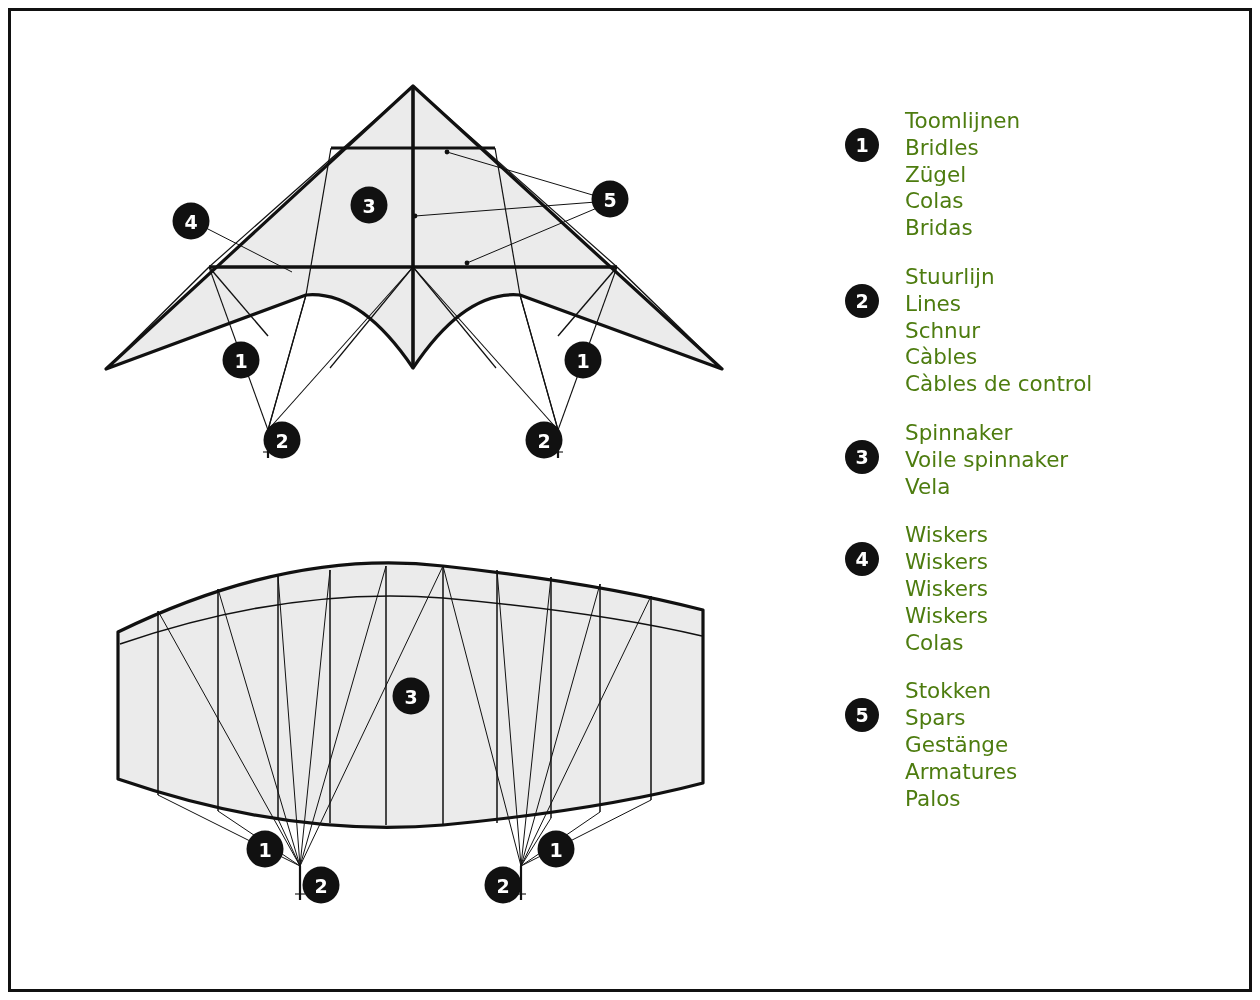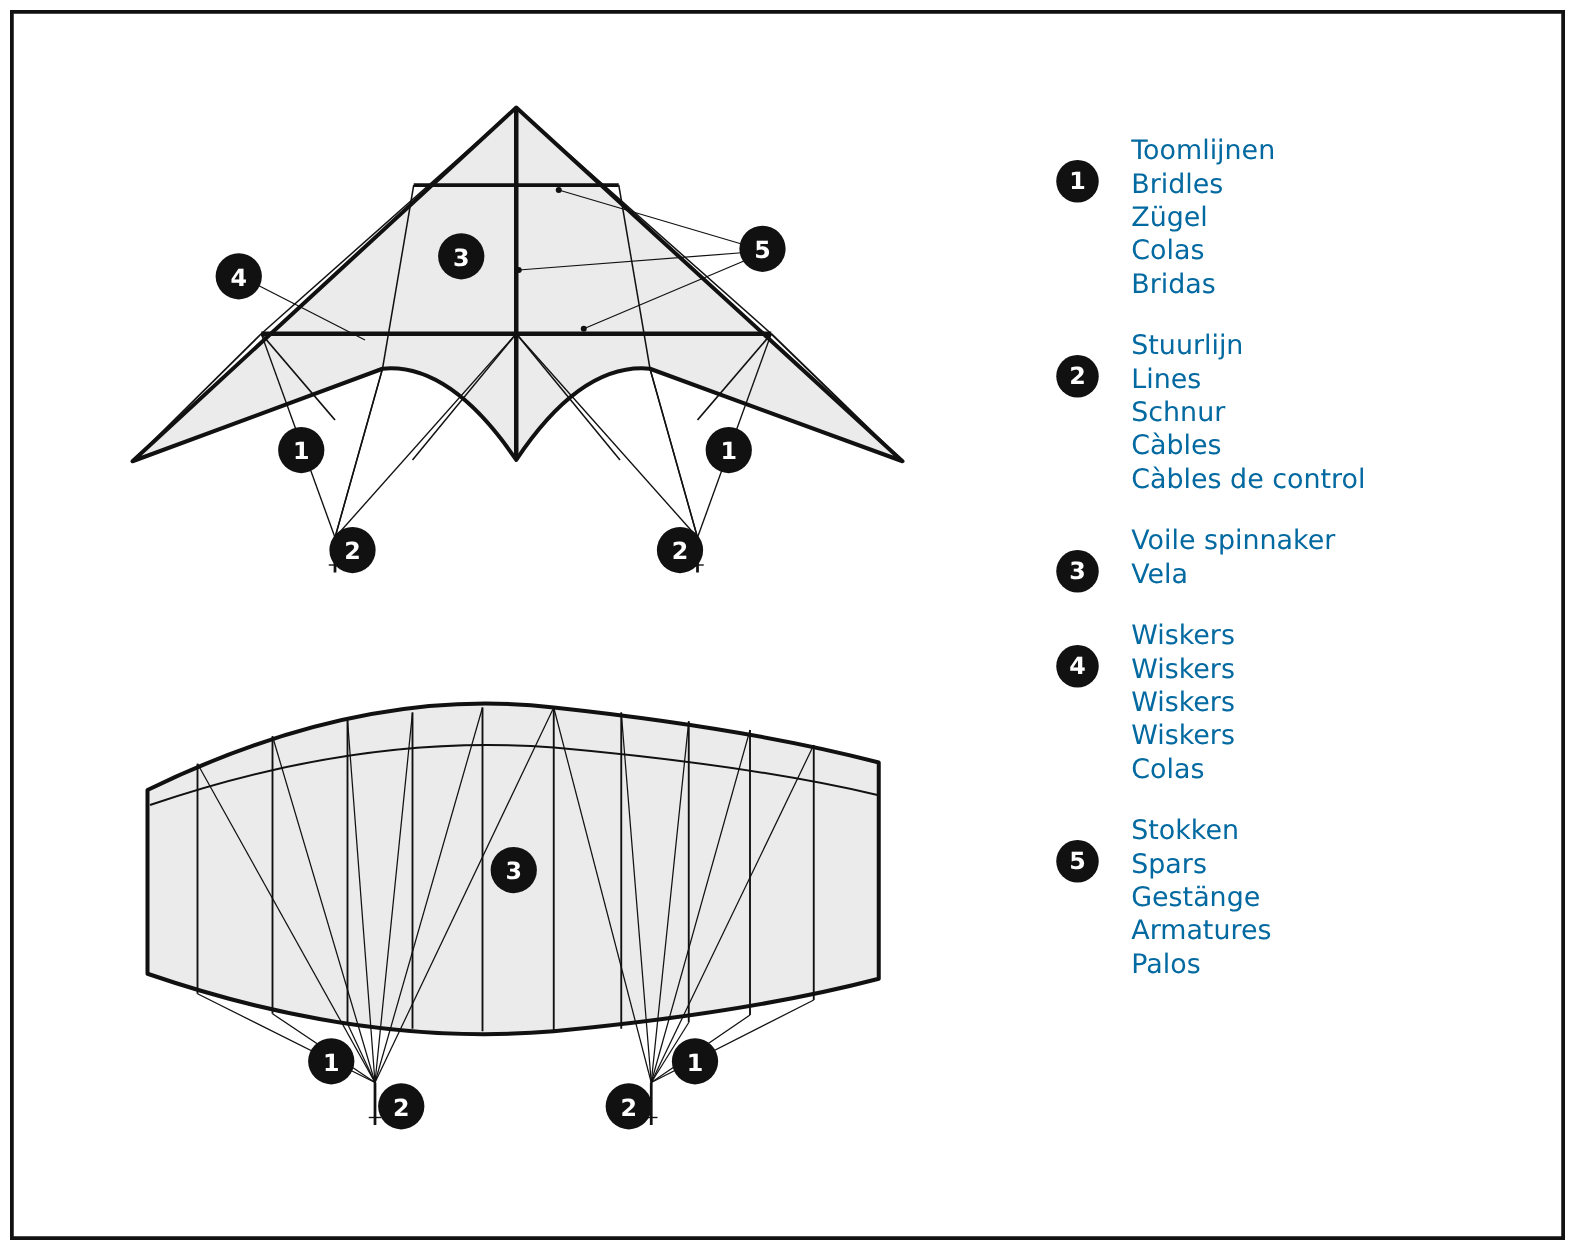--- a/index.html
+++ b/index.html
@@ -59,21 +59,21 @@
     justify-content: center;
     margin-top: 20px;
   }
   .legend-terms {
     margin-left: 26px;
     padding-top: 0px;
   }
   .legend-term {
     font-size: 21.5px;
     line-height: 26.8px;
-    color: #0369a1;
+    color: #4d7c0f;
     white-space: nowrap;
   }
   .badge-label {
     pointer-events: none;
   }
   svg { display: block; }
 </style>
 </head>
 <body>
 
@@ -309,20 +309,21 @@
         <div class="legend-term">Lines</div>
         <div class="legend-term">Schnur</div>
         <div class="legend-term">Càbles</div>
         <div class="legend-term">Càbles de control</div>
       </div>
     </div>
 
     <div class="legend-row">
       <div class="legend-badge">3</div>
       <div class="legend-terms">
+        <div class="legend-term">Spinnaker</div>
         <div class="legend-term">Voile spinnaker</div>
         <div class="legend-term">Vela</div>
       </div>
     </div>
 
     <div class="legend-row">
       <div class="legend-badge">4</div>
       <div class="legend-terms">
         <div class="legend-term">Wiskers</div>
         <div class="legend-term">Wiskers</div>

